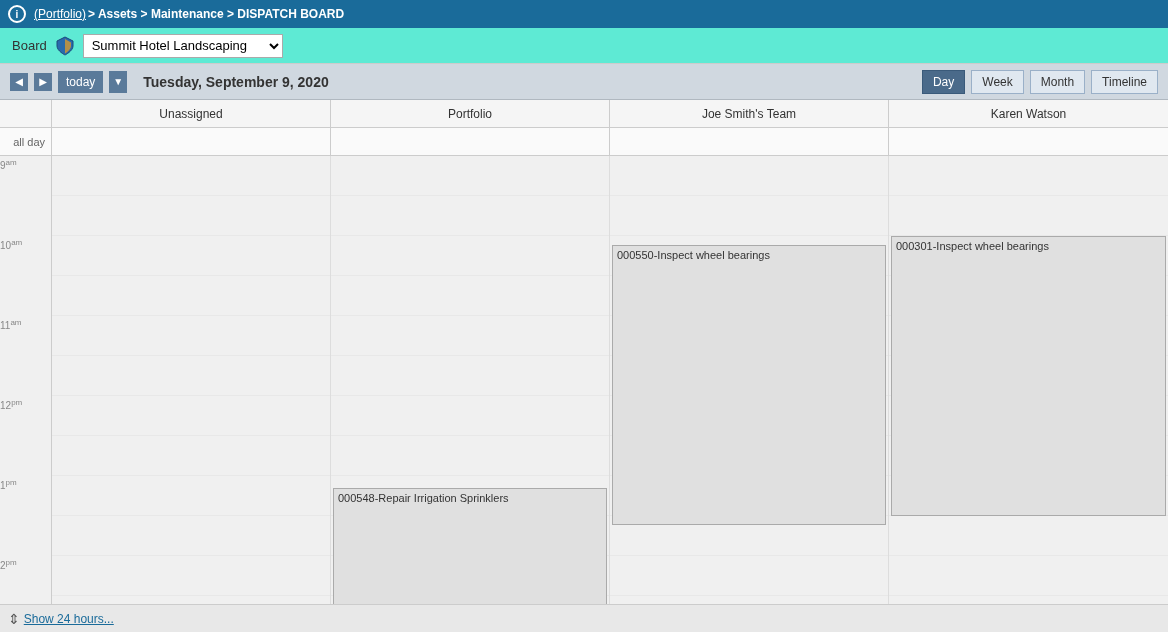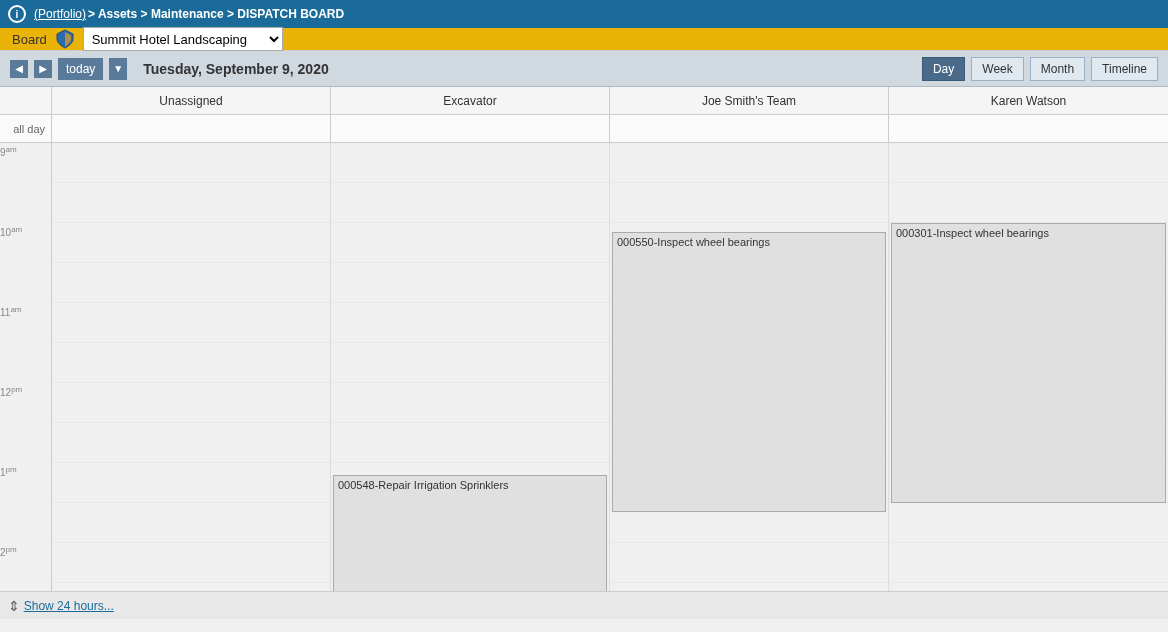--- a/index.html
+++ b/index.html
@@ -26,23 +26,23 @@
       font-weight: bold;
       margin-right: 8px;
       color: #fff;
       flex-shrink: 0;
     }
     #top-bar a { color: #fff; text-decoration: underline; cursor: pointer; }
     #top-bar span { margin: 8px 2px; font-weight: bold; }
 
     
     #board-bar {
-      background: #eab308;
+      background: #5eead4;
       border-bottom: 1px solid #ccc;
-      height: 23px;
+      height: 36px;
       display: flex;
       align-items: center;
       padding: 0 12px;
       gap: 8px;
     }
     #board-bar .board-label { font-size: 13px; font-weight: normal; color: #333; }
     #board-bar .shield-icon {
       width: 20px; height: 20px;
       display: inline-block;
       position: relative;
@@ -275,21 +275,21 @@
   <button class="view-btn">Week</button>
   <button class="view-btn">Month</button>
   <button class="view-btn">Timeline</button>
 </div>
 
 <div id="calendar">
 
   <div id="col-headers">
     <div class="col-header time-header"></div>
     <div class="col-header">Unassigned</div>
-    <div class="col-header">Excavator</div>
+    <div class="col-header">Portfolio</div>
     <div class="col-header">Joe Smith's Team</div>
     <div class="col-header">Karen Watson</div>
   </div>
 
   <div id="all-day-row">
     <div class="all-day-label">all day</div>
     <div class="all-day-cell"></div>
     <div class="all-day-cell"></div>
     <div class="all-day-cell"></div>
     <div class="all-day-cell"></div>

